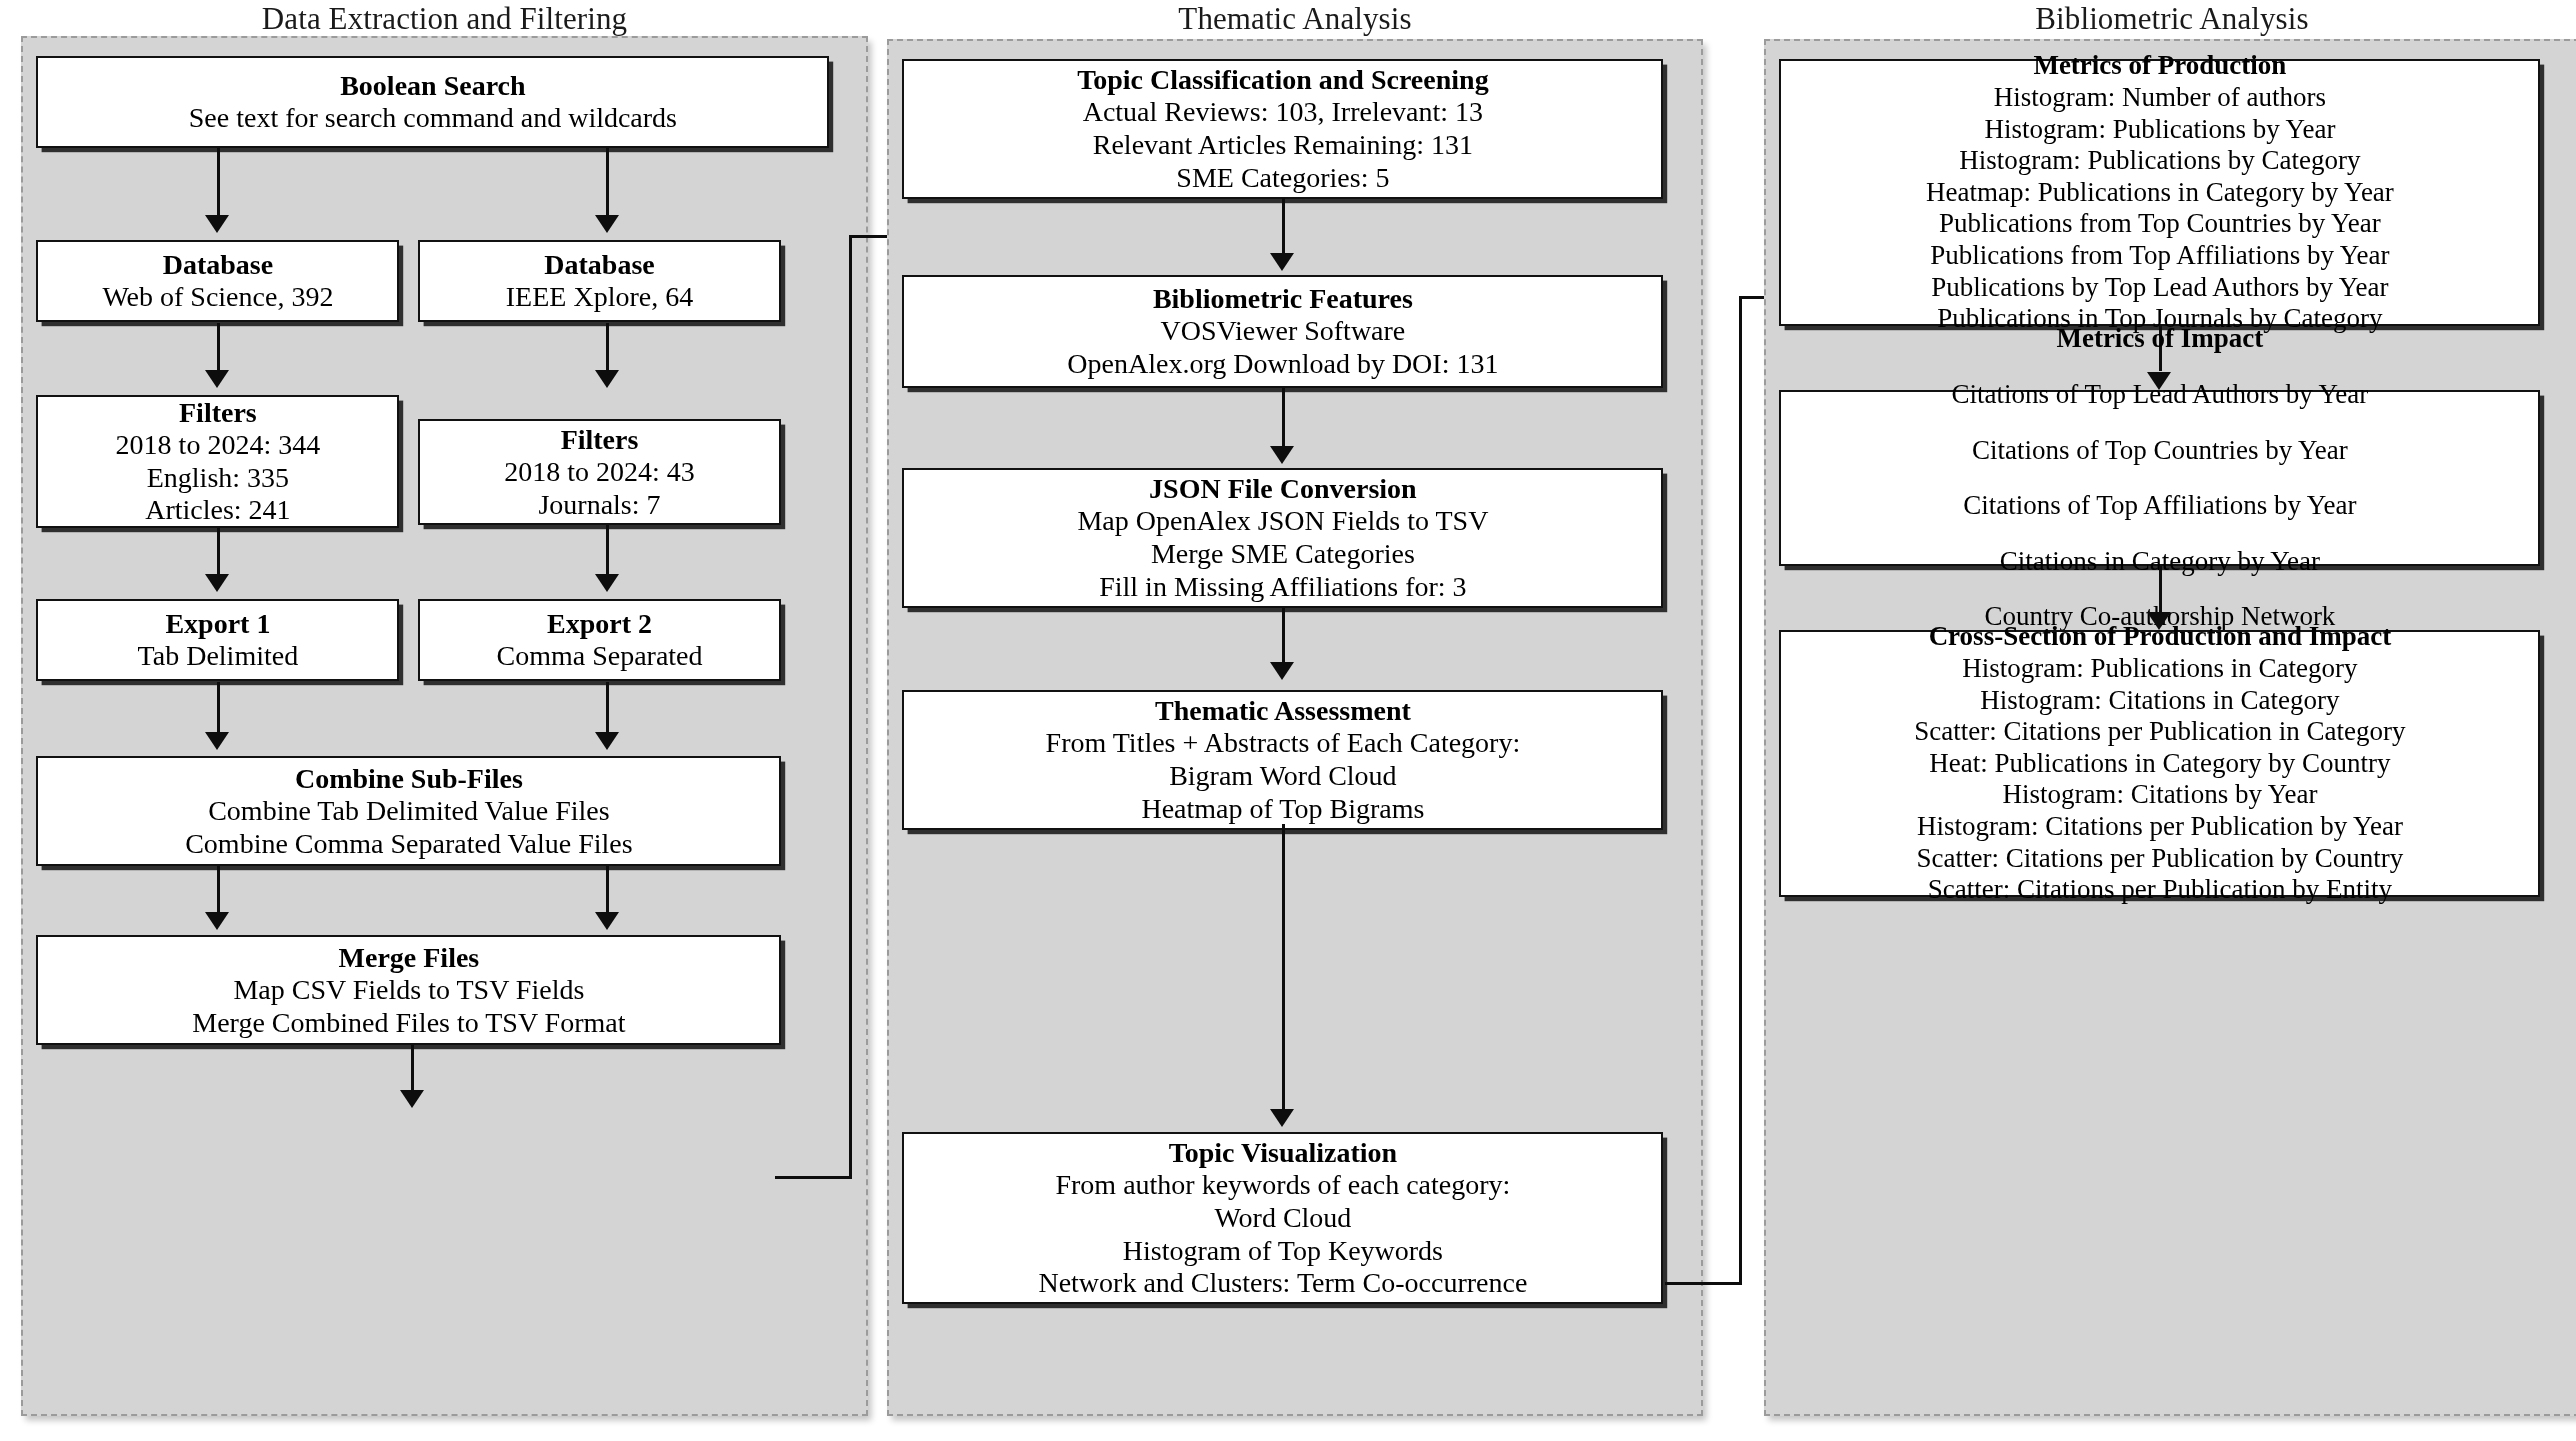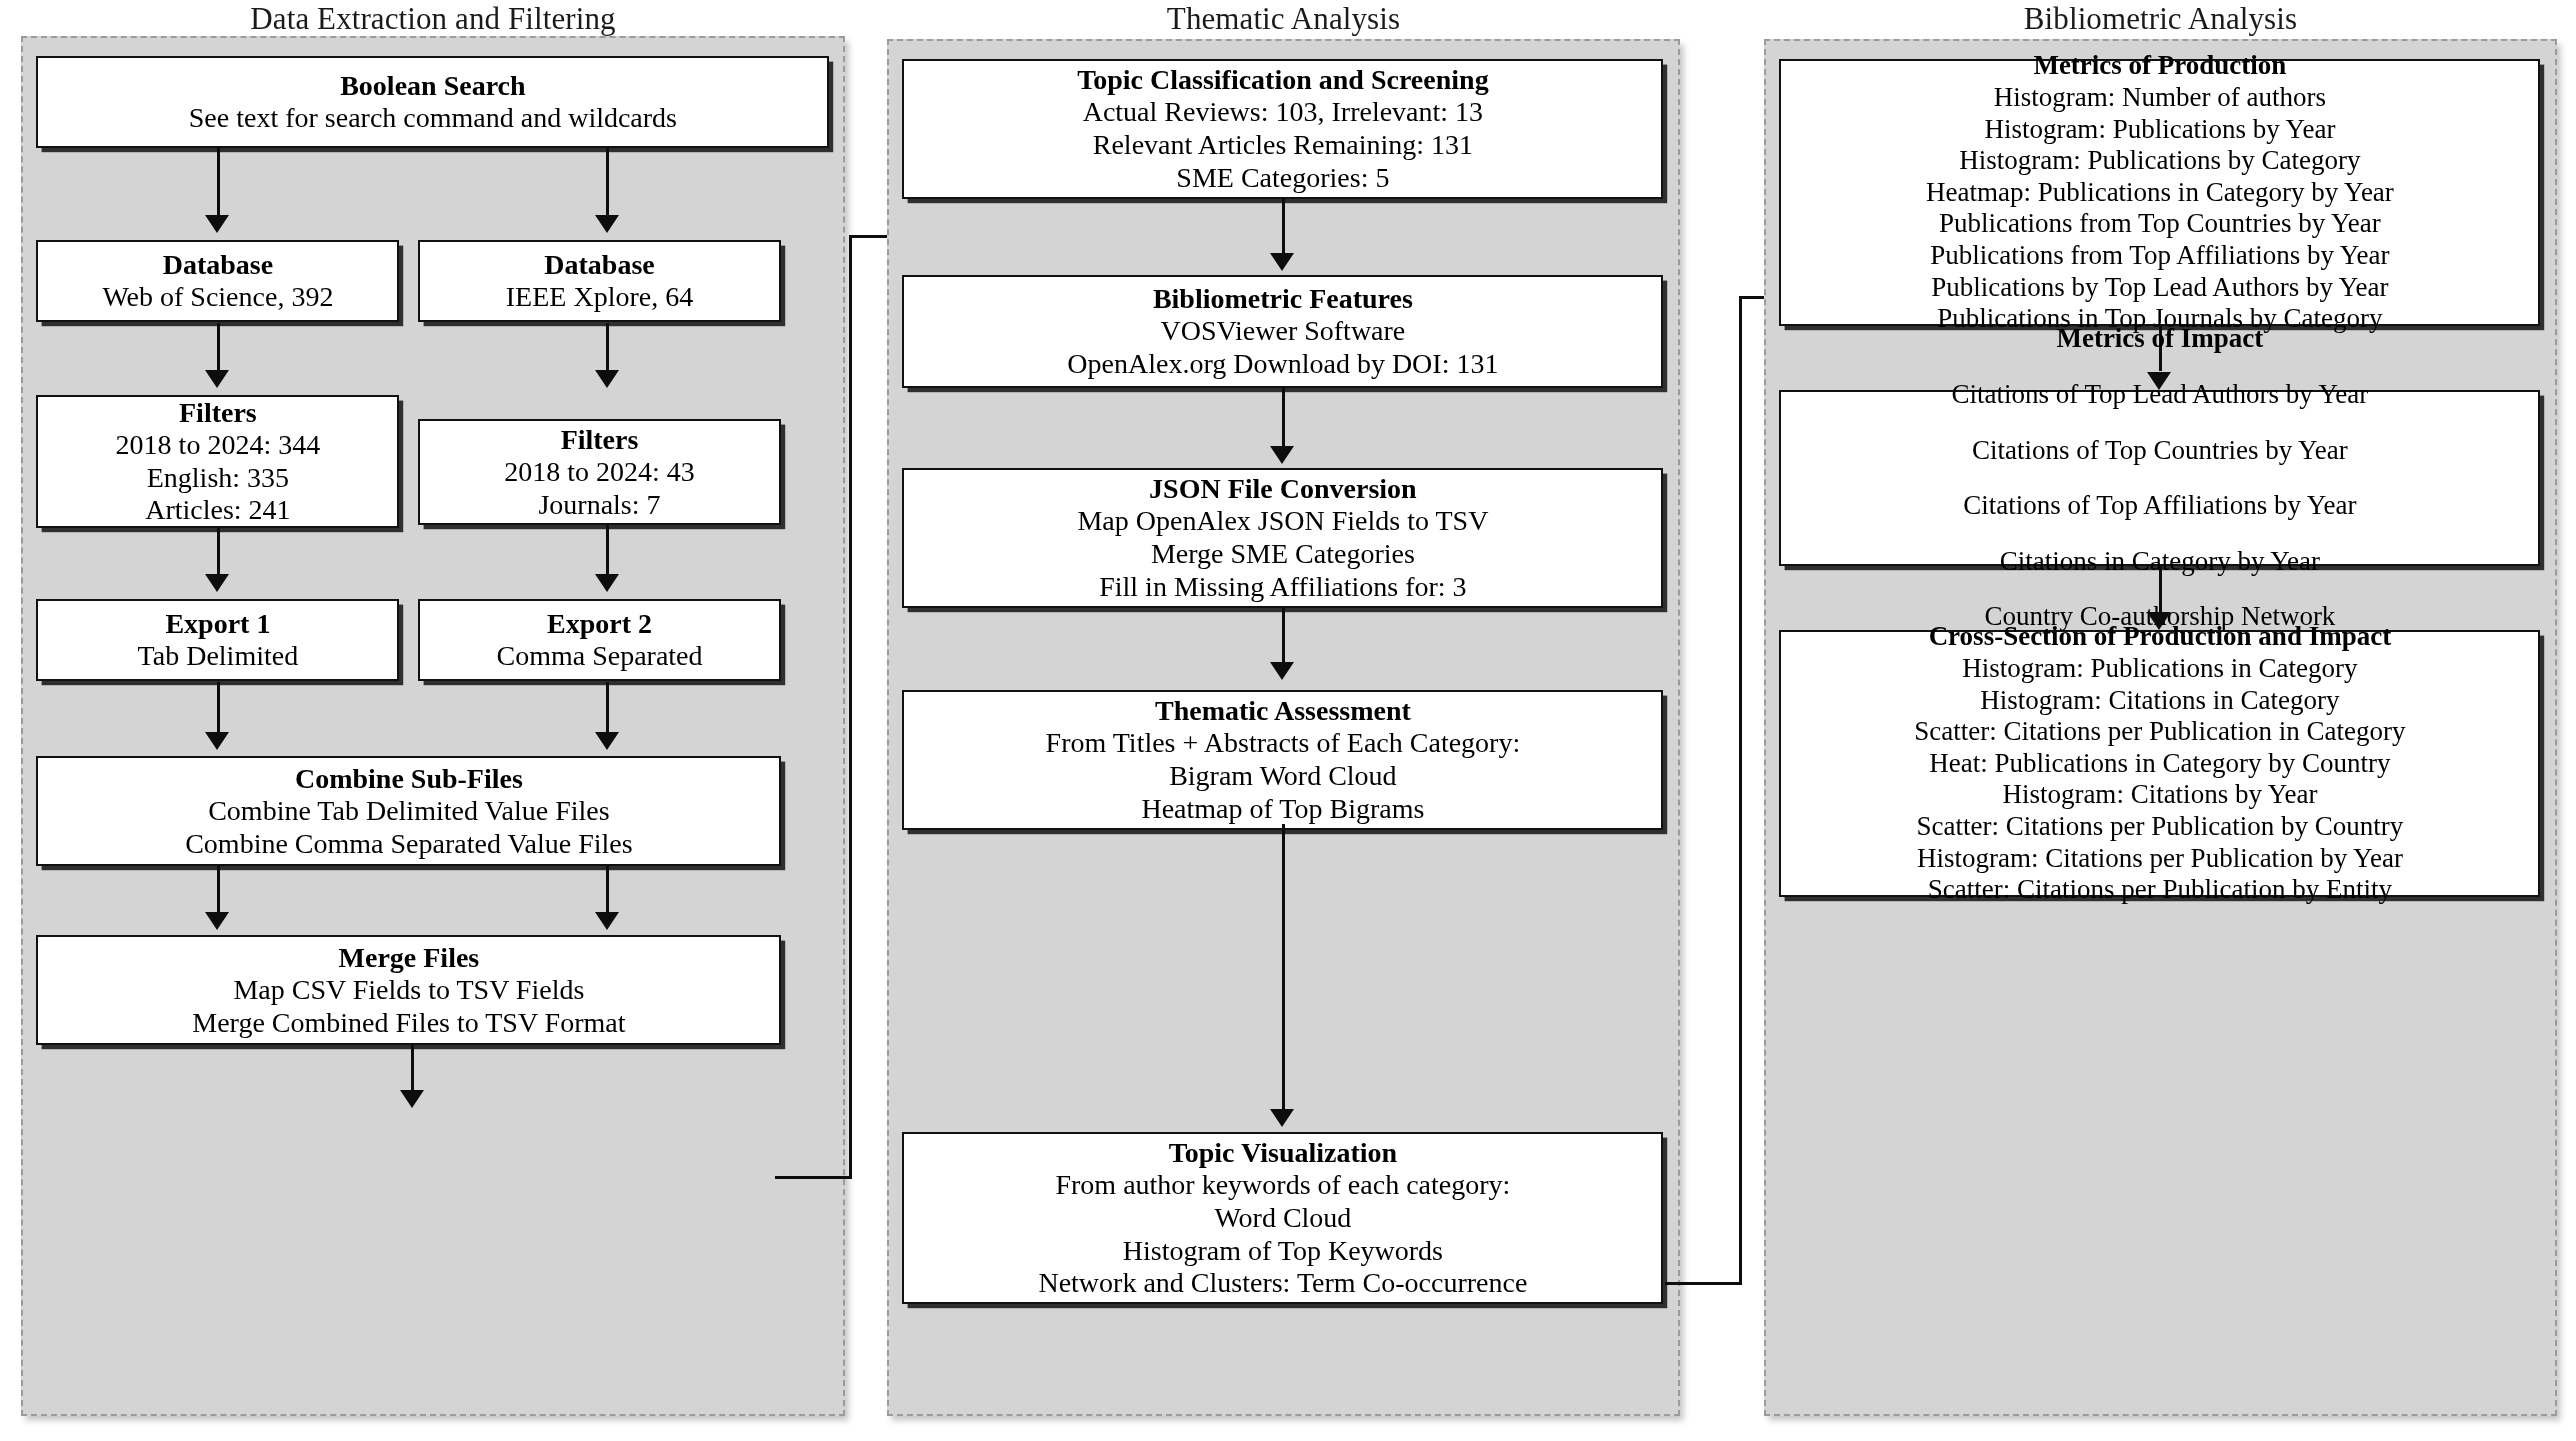--- a/index.html
+++ b/index.html
@@ -13,20 +13,21 @@
     height: 1442px;
     position: relative;
     overflow: hidden;
   }
 
   
   .panel-col {
     position: absolute;
     top: 0;
     height: 1442px;
+    padding-left: 23px;
   }
   .panel-title {
     position: absolute;
     top: 1.4px;
     left: 0;
     width: 100%;
     text-align: center;
     font-size: 31px;
     font-weight: 400;
     color: #1a1a1a;
@@ -291,18 +292,18 @@
   <div class="v-arrow" style="left: 395px; top: 566px; height: 46px;"></div>
   <div class="arrow-head-down" style="left: 383px; top: 612px;"></div>
 
   <div class="box small" style="left: 15.4px; top: 630px; width: 761px; height: 267px;">
     <div class="bx-title">Cross-Section of Production and Impact</div>
     <div class="bx-line">Histogram: Publications in Category</div>
     <div class="bx-line">Histogram: Citations in Category</div>
     <div class="bx-line">Scatter: Citations per Publication in Category</div>
     <div class="bx-line">Heat: Publications in Category by Country</div>
     <div class="bx-line">Histogram: Citations by Year</div>
+    <div class="bx-line">Histogram: Citations per Publication by Year</div>
     <div class="bx-line">Scatter: Citations per Publication by Country</div>
-    <div class="bx-line">Histogram: Citations per Publication by Year</div>
     <div class="bx-line">Scatter: Citations per Publication by Entity</div>
   </div>
 </div>
 
 
 </body></html>

